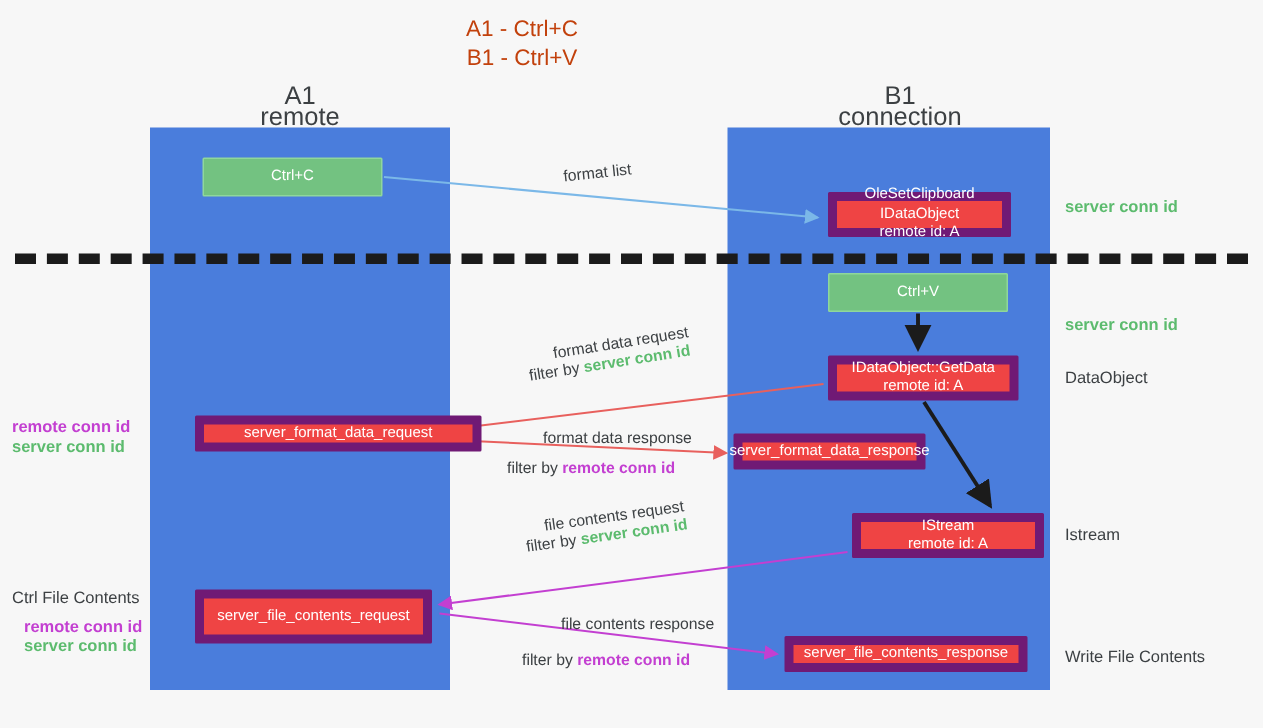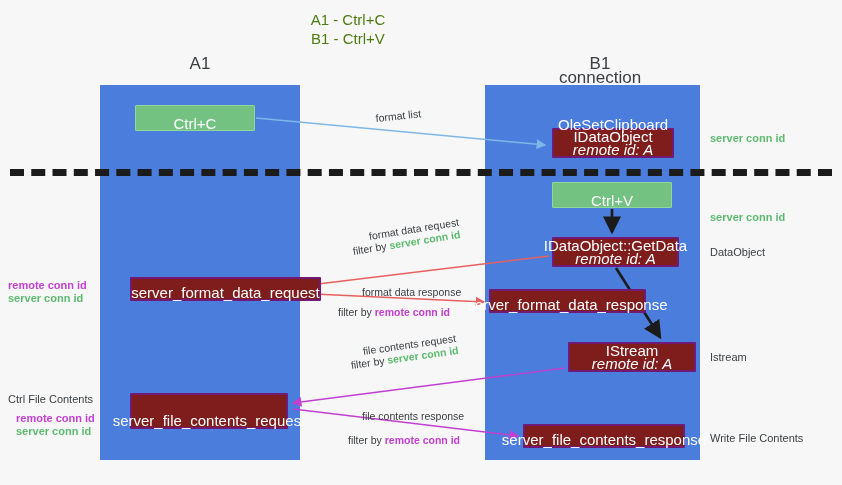--- a/index.html
+++ b/index.html
@@ -10,54 +10,54 @@
     position:relative;
     overflow:hidden;
   }
   .stage{position:absolute;inset:0;}
   .abs{position:absolute;}
 
   
   #title{
     left:0;top:10px;width:696px;
     text-align:center;
-    font-size:15px;color:#4d7c0f;line-height:19px;
+    font-size:15px;color:#c2410c;line-height:19px;
   }
 
   
   .col-head{
     text-align:center;font-size:17px;color:#3c4043;line-height:14px;
   }
   #head-a1{left:140px;top:57px;width:120px;}
   #head-b1{left:540px;top:57px;width:120px;}
 
   
   .lane{background:#4a7ddc;}
   #lane-a1{left:100px;top:85px;width:200px;height:375px;}
   #lane-b1{left:485px;top:85px;width:215px;height:375px;}
 
   
   .box{
     box-sizing:border-box;
     display:flex;flex-direction:column;
-    align-items:center;justify-content:flex-end;
+    align-items:center;justify-content:center;
     color:#ffffff;text-align:center;
-    font-size:15px;line-height:12.5px;
+    font-size:10px;line-height:12.5px;
     border-radius:1px;
   }
   .box.green{background:#73c281;border:1px solid #8fd79b;}
-  .box.orange{background:#7f1d1d;border:2px solid #701a75;}
-  .box .l2{display:block;font-style:italic;}
+  .box.orange{background:#ef4444;border:6px solid #701a75;}
+  .box .l2{display:block;}
 
   #box-ctrlc{left:135px;top:105px;width:120px;height:26px;}
   #box-idataobject{left:552px;top:128px;width:122px;height:30px;}
   #box-ctrlv{left:552px;top:182px;width:120px;height:26px;}
   #box-getdata{left:552px;top:237px;width:127px;height:30px;}
   #box-fmt-req{left:130px;top:277px;width:191px;height:24px;}
-  #box-fmt-resp{left:489px;top:289px;width:157px;height:24px;}
+  #box-fmt-resp{left:489px;top:289px;width:128px;height:24px;}
   #box-istream{left:568px;top:342px;width:128px;height:30px;}
   #box-file-req{left:130px;top:393px;width:158px;height:36px;}
   #box-file-resp{left:523px;top:424px;width:162px;height:24px;}
 
   
   #divider{
     left:10px;top:169px;width:822px;height:0;
     border-top:7px dashed #1b1b1b;
   }
 
@@ -75,21 +75,21 @@
 
   #lbl-format-list{left:375px;top:112px;transform:rotate(-6deg);transform-origin:left top;color:#3c4043;}
 
   #lbl-fdr1{left:368px;top:230px;}
   #lbl-fdr2{left:352px;top:245px;}
   #lbl-fdresp1{left:362px;top:286px;}
   #lbl-fdresp2{left:338px;top:306px;}
 
   #lbl-fcr1{left:362px;top:345px;}
   #lbl-fcr2{left:350px;top:359px;}
-  #lbl-fcresp1{left:362px;top:410px;}
+  #lbl-fcresp1{left:374px;top:410px;}
   #lbl-fcresp2{left:348px;top:434px;}
 
   
   .side-note{font-size:11px;color:#3c4043;white-space:nowrap;}
   .side-green{font-size:11px;color:#5cbb6e;font-weight:bold;white-space:nowrap;}
   #note-server1{left:710px;top:132px;}
   #note-server2{left:710px;top:211px;}
   #note-dataobject{left:710px;top:246px;}
   #note-istream{left:710px;top:351px;}
   #note-write{left:710px;top:432px;}
@@ -109,20 +109,21 @@
 
 <div class="stage">
 
   <div class="abs" id="title">
     <div>A1 - Ctrl+C</div>
     <div>B1 - Ctrl+V</div>
   </div>
 
   <div class="abs col-head" id="head-a1">
     <div>A1</div>
+    <div>remote</div>
   </div>
   <div class="abs col-head" id="head-b1">
     <div>B1</div>
     <div>connection</div>
   </div>
 
   <div class="abs lane" id="lane-a1"></div>
   <div class="abs lane" id="lane-b1"></div>
 
   <svg class="abs" id="arrows" viewBox="0 0 842 485">

